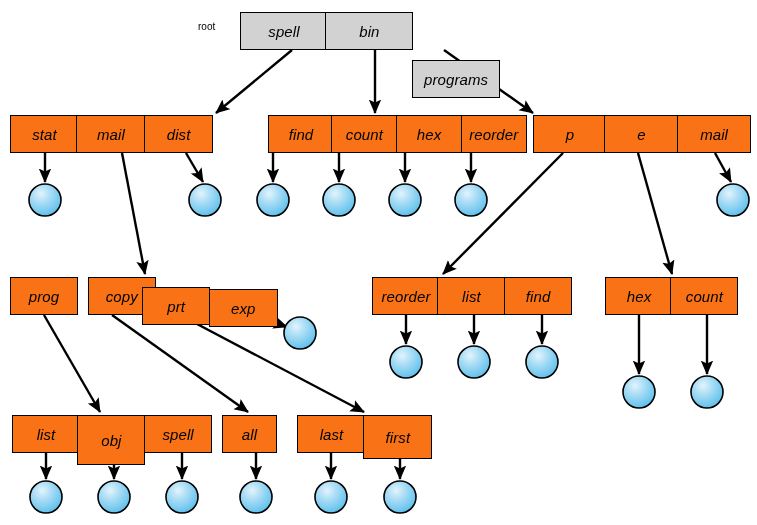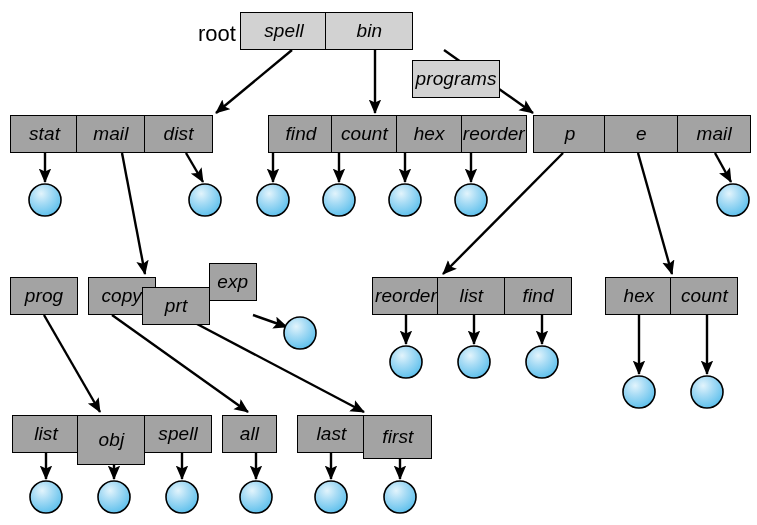--- a/index.html
+++ b/index.html
@@ -10,30 +10,30 @@
     font-family:"Liberation Sans", sans-serif;
     overflow:hidden;
   }
   #svg-layer{position:absolute;left:0;top:0;width:757px;height:525px;}
   .node-box{
     position:absolute;
     box-sizing:border-box;
     border:1.3px solid #000000;
     display:flex;align-items:center;justify-content:center;
     font-style:italic;
-    font-size:19px;
+    font-size:15px;
     color:#000000;
     letter-spacing:0.1px;
     white-space:nowrap;
   }
-  .node-box.blue{background:#a3a3a3;}
+  .node-box.blue{background:#f97316;}
   .node-box.gray{background:#d2d2d2;}
   .root-label{
     position:absolute;
-    font-size:22px;
+    font-size:10px;
     color:#000000;
     font-style:normal;
     white-space:nowrap;
   }
 </style>
 </head>
 <body>
 
 <div id="canvas">
 
@@ -113,21 +113,21 @@
       <div class="node-box blue" style="left: 268px; top: 115px; width: 66px; height: 38px;">find</div>
       <div class="node-box blue" style="left: 332.7px; top: 115px; width: 66px; height: 38px; margin-left: -1.3px;">count</div>
       <div class="node-box blue" style="left: 397.4px; top: 115px; width: 66px; height: 38px; margin-left: -1.3px;">hex</div>
       <div class="node-box blue" style="left: 462.1px; top: 115px; width: 66px; height: 38px; margin-left: -1.3px;">reorder</div>
       <div class="node-box blue" style="left: 533px; top: 115px; width: 74px; height: 38px;">p</div>
       <div class="node-box blue" style="left: 605.7px; top: 115px; width: 74px; height: 38px; margin-left: -1.3px;">e</div>
       <div class="node-box blue" style="left: 678.4px; top: 115px; width: 74px; height: 38px; margin-left: -1.3px;">mail</div>
       <div class="node-box blue" style="left: 10px; top: 277px; width: 68px; height: 38px;">prog</div>
       <div class="node-box blue" style="left: 89px; top: 277px; width: 68px; height: 38px; margin-left: -1.3px;">copy</div>
       <div class="node-box blue" style="left: 143.4px; top: 277px; width: 68px; height: 38px; margin-left: -1.3px; margin-top: 10px;">prt</div>
-      <div class="node-box blue" style="left: 210.1px; top: 263px; width: 48px; height: 38px; margin-left: -1.3px;">exp</div>
+      <div class="node-box blue" style="left: 210.1px; top: 289px; width: 69px; height: 38px; margin-left: -1.3px;">exp</div>
       <div class="node-box blue" style="left: 372px; top: 277px; width: 68px; height: 38px;">reorder</div>
       <div class="node-box blue" style="left: 438.7px; top: 277px; width: 68px; height: 38px; margin-left: -1.3px;">list</div>
       <div class="node-box blue" style="left: 505.4px; top: 277px; width: 68px; height: 38px; margin-left: -1.3px;">find</div>
       <div class="node-box blue" style="left: 605px; top: 277px; width: 68px; height: 38px;">hex</div>
       <div class="node-box blue" style="left: 671.7px; top: 277px; width: 68px; height: 38px; margin-left: -1.3px;">count</div>
       <div class="node-box blue" style="left: 12px; top: 415px; width: 68px; height: 38px;">list</div>
       <div class="node-box blue" style="left: 78.7px; top: 415px; width: 68px; height: 50px; margin-left: -1.3px;">obj</div>
       <div class="node-box blue" style="left: 145.4px; top: 415px; width: 68px; height: 38px; margin-left: -1.3px;">spell</div>
       <div class="node-box blue" style="left: 222px; top: 415px; width: 55px; height: 38px;">all</div>
       <div class="node-box blue" style="left: 297px; top: 415px; width: 69px; height: 38px;">last</div>

